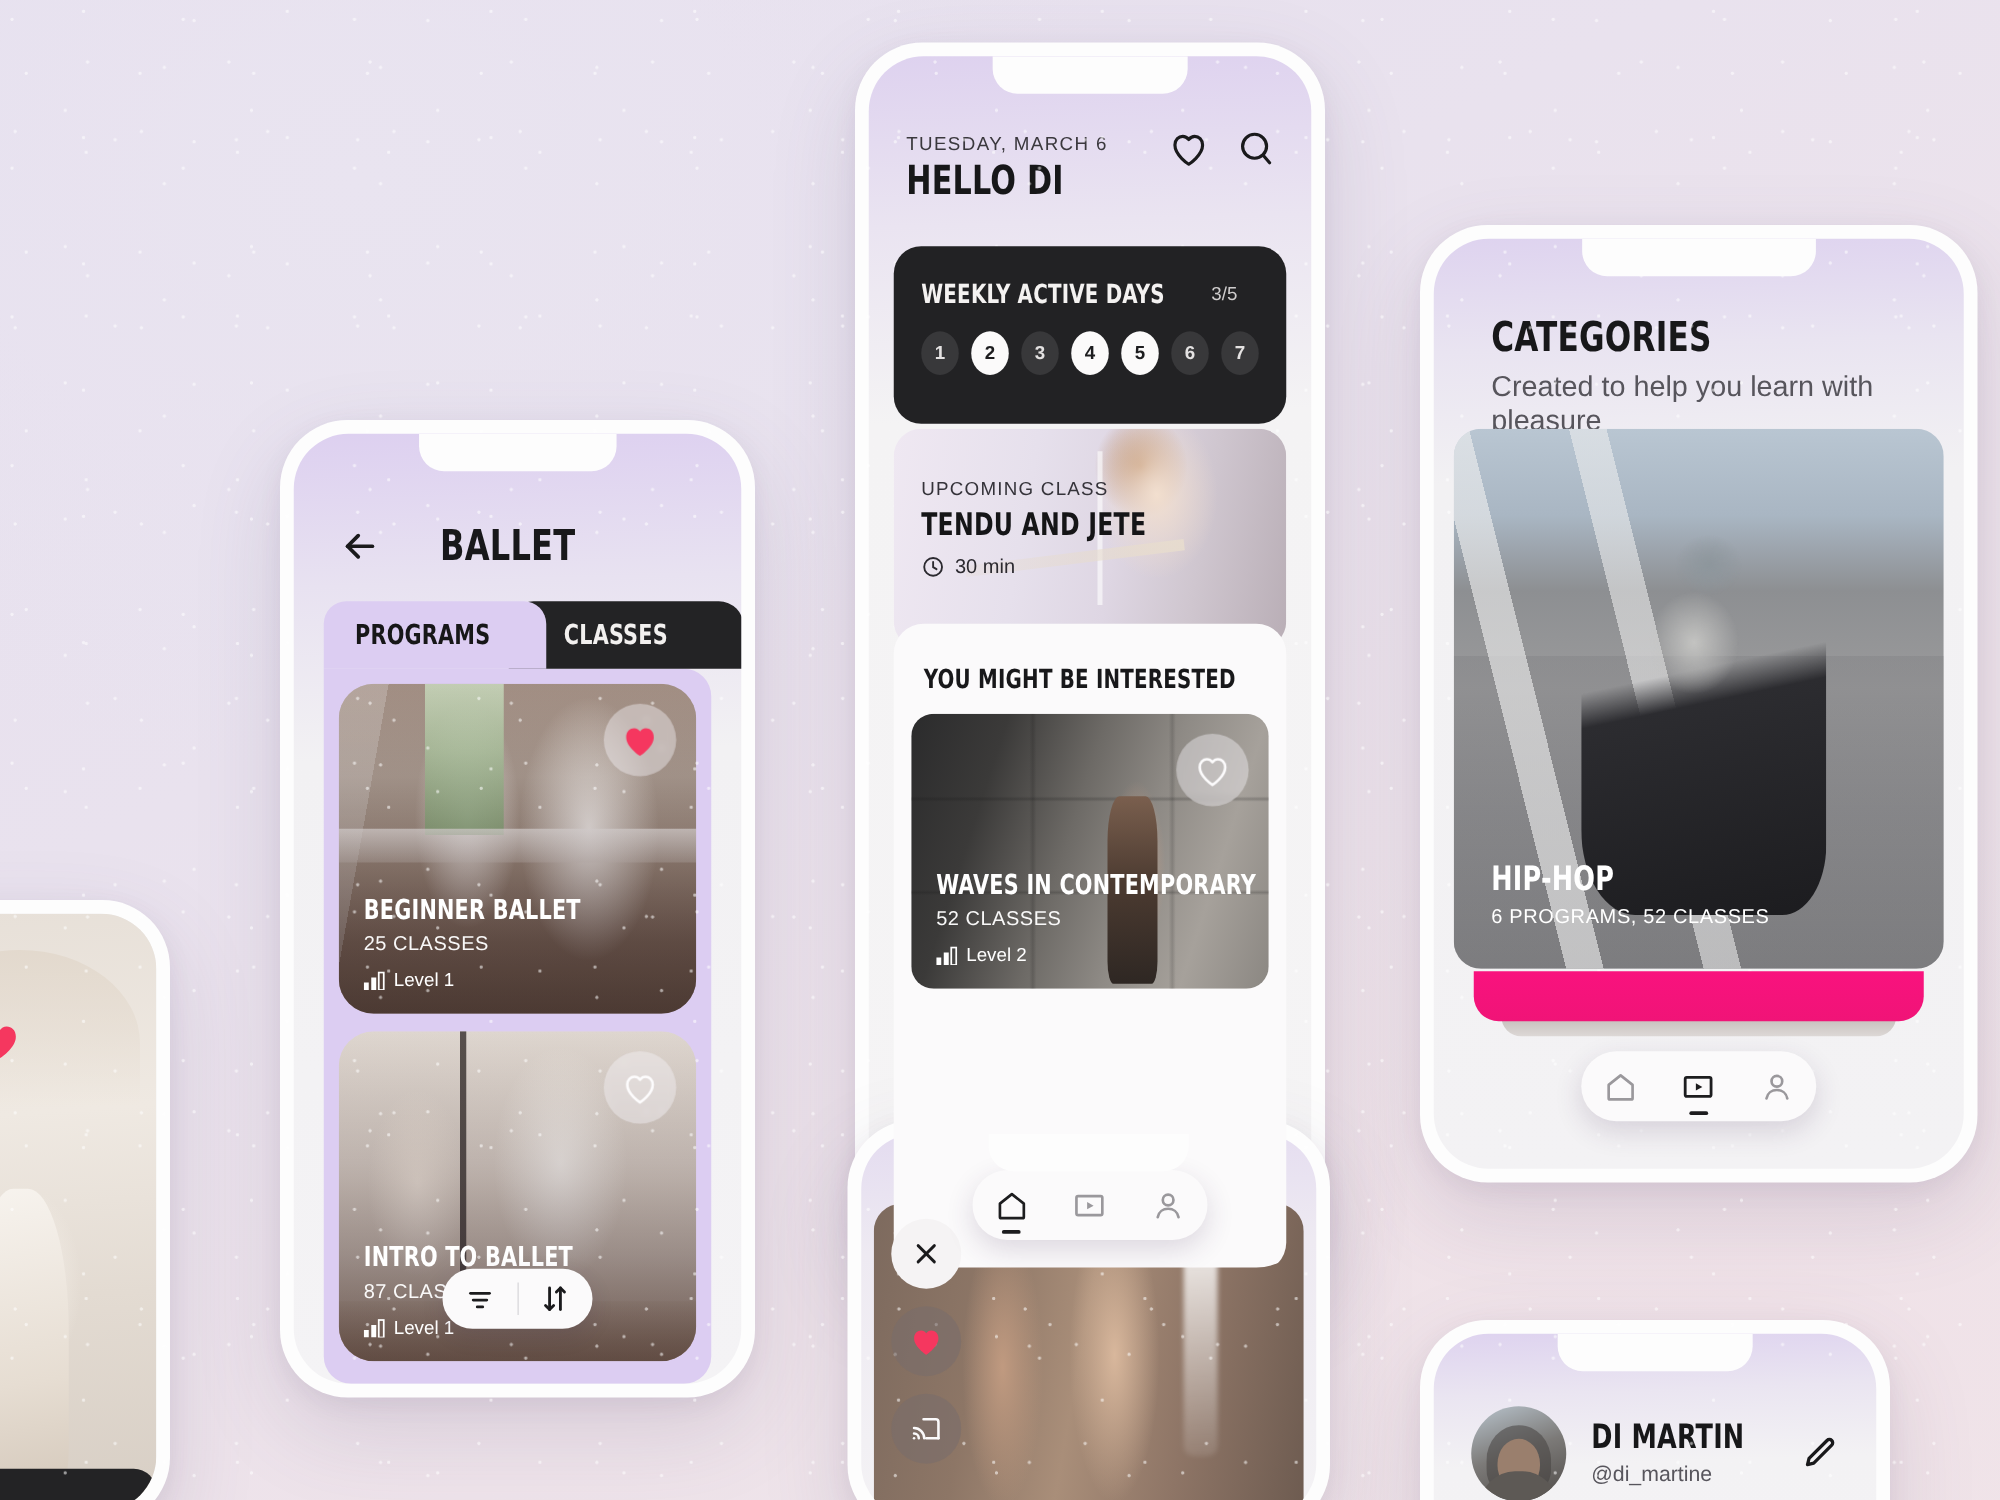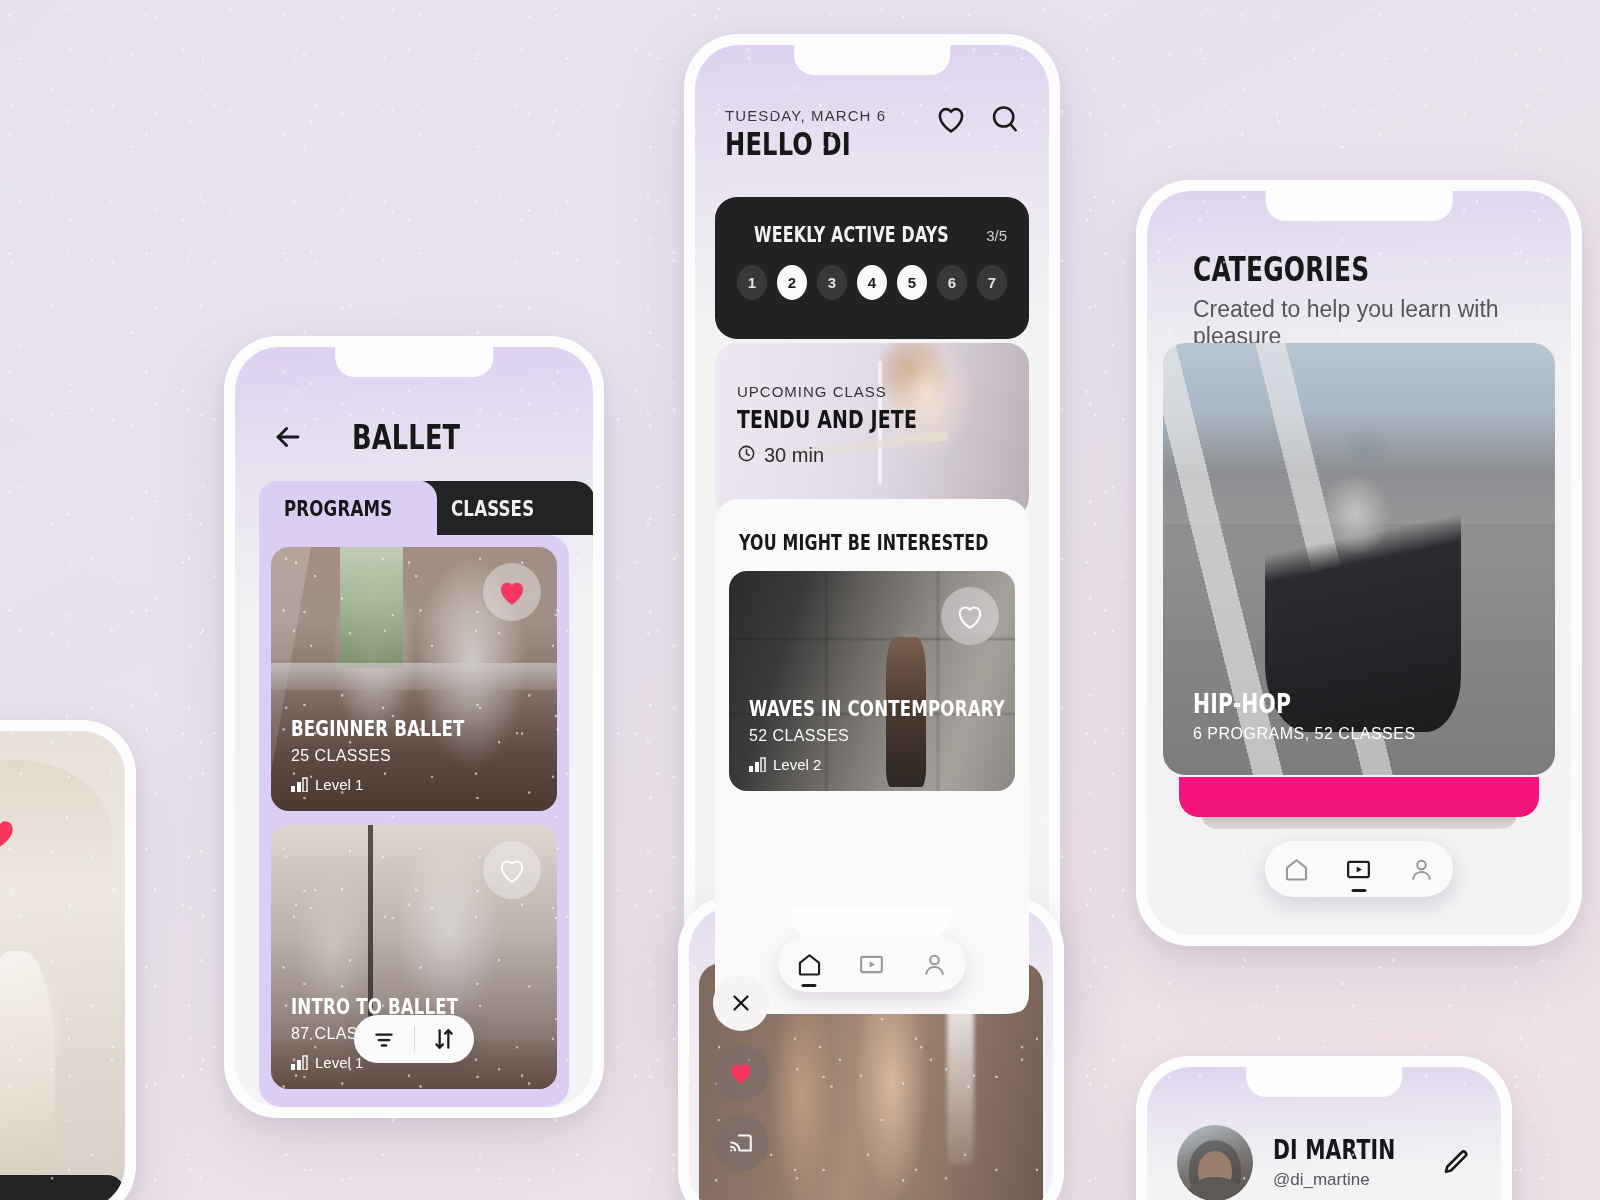--- a/index.html
+++ b/index.html
@@ -119,21 +119,21 @@
   .card-list{
     position:absolute; top:188px; left:24px; right:24px; bottom:0;
     background:#dccdf2;
     border-radius:0 22px 22px 22px;
     padding:12px;
     overflow:hidden;
   }
   .prog-card{
     position:relative;
     height:264px;
-    border-radius:18px;
+    border-radius:28px;
     overflow:hidden;
     margin-bottom:14px;
   }
   .prog-card .shade{
     position:absolute; inset:0;
     background:linear-gradient(180deg,rgba(30,20,35,.04) 0%,rgba(30,20,35,.18) 45%,rgba(28,18,34,.42) 100%);
   }
   .card-text{
     position:absolute; left:20px; bottom:18px; z-index:3; color:#fff;
   }
@@ -176,40 +176,40 @@
   .icon-btn{ cursor:pointer; display:flex; }
 
   .weekly{
     position:absolute; top:152px; left:20px; right:20px;
     height:142px;
     background:#222224;
     border-radius:22px;
     padding:26px 22px 0 22px;
     z-index:6;
   }
-  .weekly-row{ display:flex; align-items:center; justify-content:flex-end; }
+  .weekly-row{ display:flex; align-items:center; justify-content:flex-start; }
   .weekly-title{ font-size:21px; color:#f4f2f1; }
   .weekly-count{ font-size:15px; color:#cfcdcd; }
   .days{ display:flex; gap:10px; margin-top:18px; }
   .day{
     width:35px; height:35px; border-radius:50%;
     display:flex; align-items:center; justify-content:center;
     font-size:15px; font-weight:700; cursor:pointer;
   }
   .day.on{ background:#fbfafa; color:#1d1d1f; }
   .day.off{ background:#38383a; color:#e4e2e2; }
 
   .upcoming{
     position:absolute; top:298px; left:20px; right:20px; height:176px;
     border-radius:22px; overflow:hidden; z-index:5;
   }
   .up-text{ position:absolute; left:22px; top:40px; z-index:4; }
   .up-label{ font-size:15px; letter-spacing:1px; color:#35333a; margin-bottom:7px; }
   .up-title{ font-size:25px; color:#151517; line-height:1; margin-bottom:12px; }
-  .up-dur{ display:flex; gap:8px; font-size:20px; color:#2c2a30; }
+  .up-dur{ display:flex; align-items:center; gap:8px; font-size:16px; color:#2c2a30; }
 
   .interested{
     position:absolute; top:454px; left:20px; right:20px; bottom:-4px;
     background:#fbfafb;
     border-radius:24px;
     z-index:7;
     overflow:hidden;
     padding:14px;
   }
   .int-title{ font-size:21px; color:#18181a; margin:18px 0 16px 10px; }

